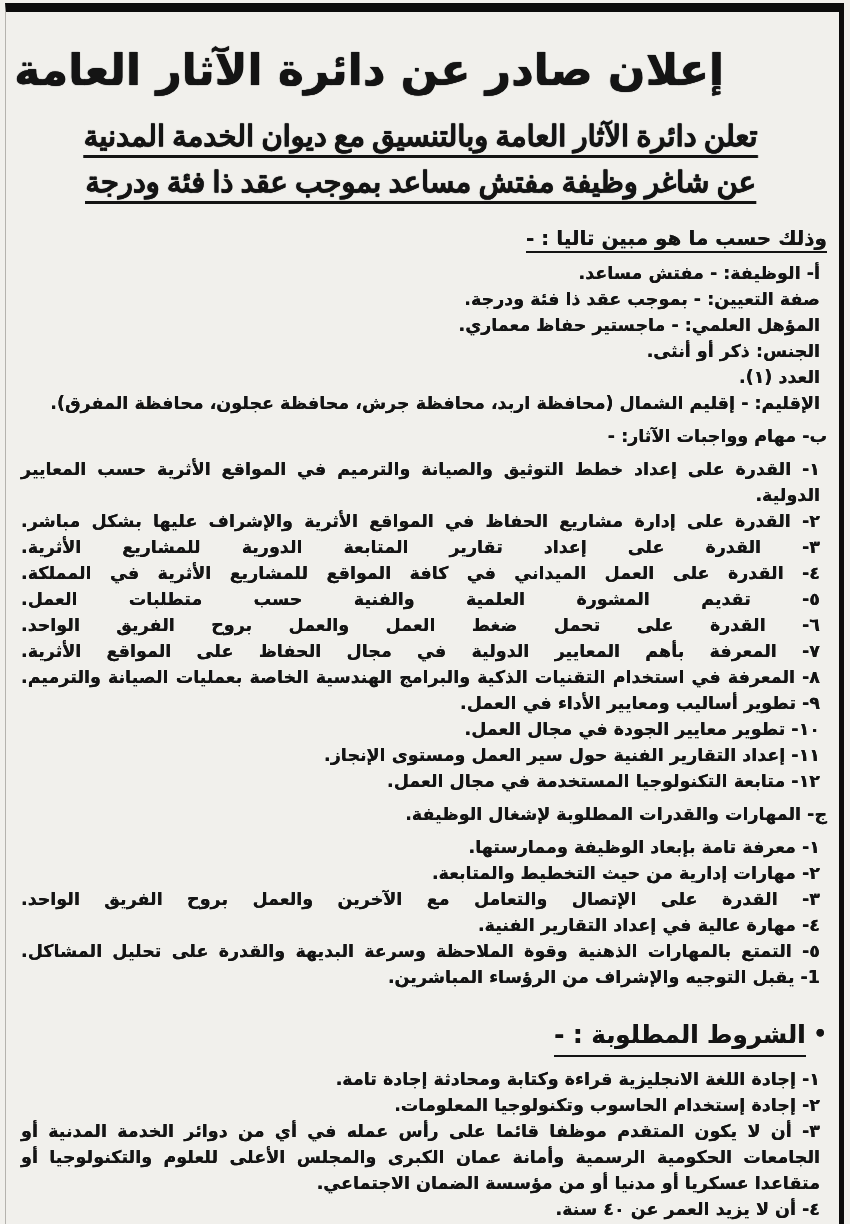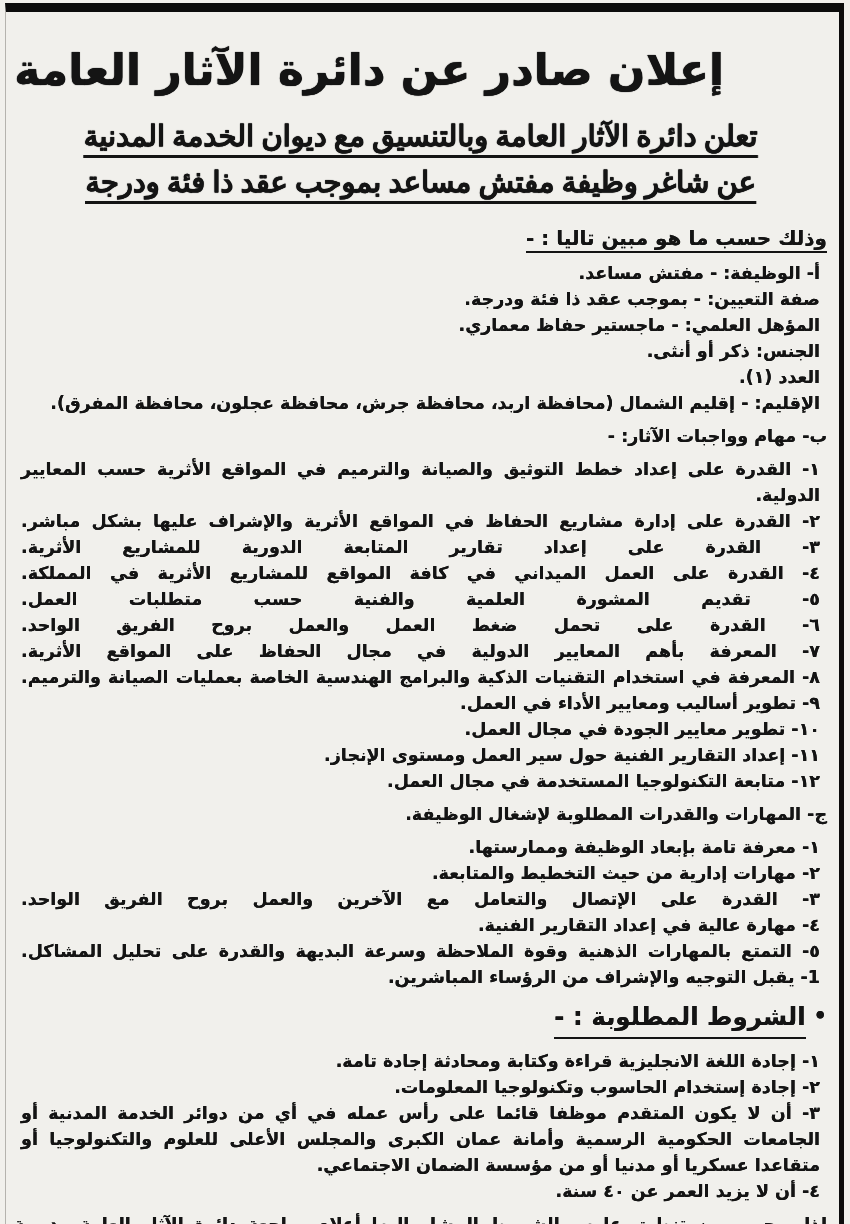--- a/index.html
+++ b/index.html
@@ -41,21 +41,21 @@
     width:fit-content; margin:20px 0 0;
     font-size:20px; line-height:1.25;
     border-bottom:2.2px solid currentColor; 
   }
   ul.plain { list-style:none; margin:7px; padding:0; }
   .details { margin-top:11px; }
   li, .sec { font-size:17.5px; line-height:26px; }
   .duties li:nth-child(-n+8),
   .skills li:nth-child(3),
   .skills li:nth-child(5) { text-align:justify; text-align-last:justify; }
-  .cond-head { margin:12px 0 9px; font-size:24.5px; line-height:1.2; }
+  .cond-head { margin:30px 0 9px; font-size:24.5px; line-height:1.2; }
   .cond-head .bullet { margin-left:8px; font-size:21px; vertical-align:2px; }
   .cond-head .cond-title { display:inline-block; border-bottom:2.6px solid currentColor; padding-bottom:6px; }
   .conditions li { line-height:26px; }
   .conditions li:nth-child(3) { text-align:justify; }
   .closing { margin:0; font-size:17.5px; line-height:26.5px; text-align:justify; }
 </style>
 </head>
 <body>
 
 <div class="doc">

